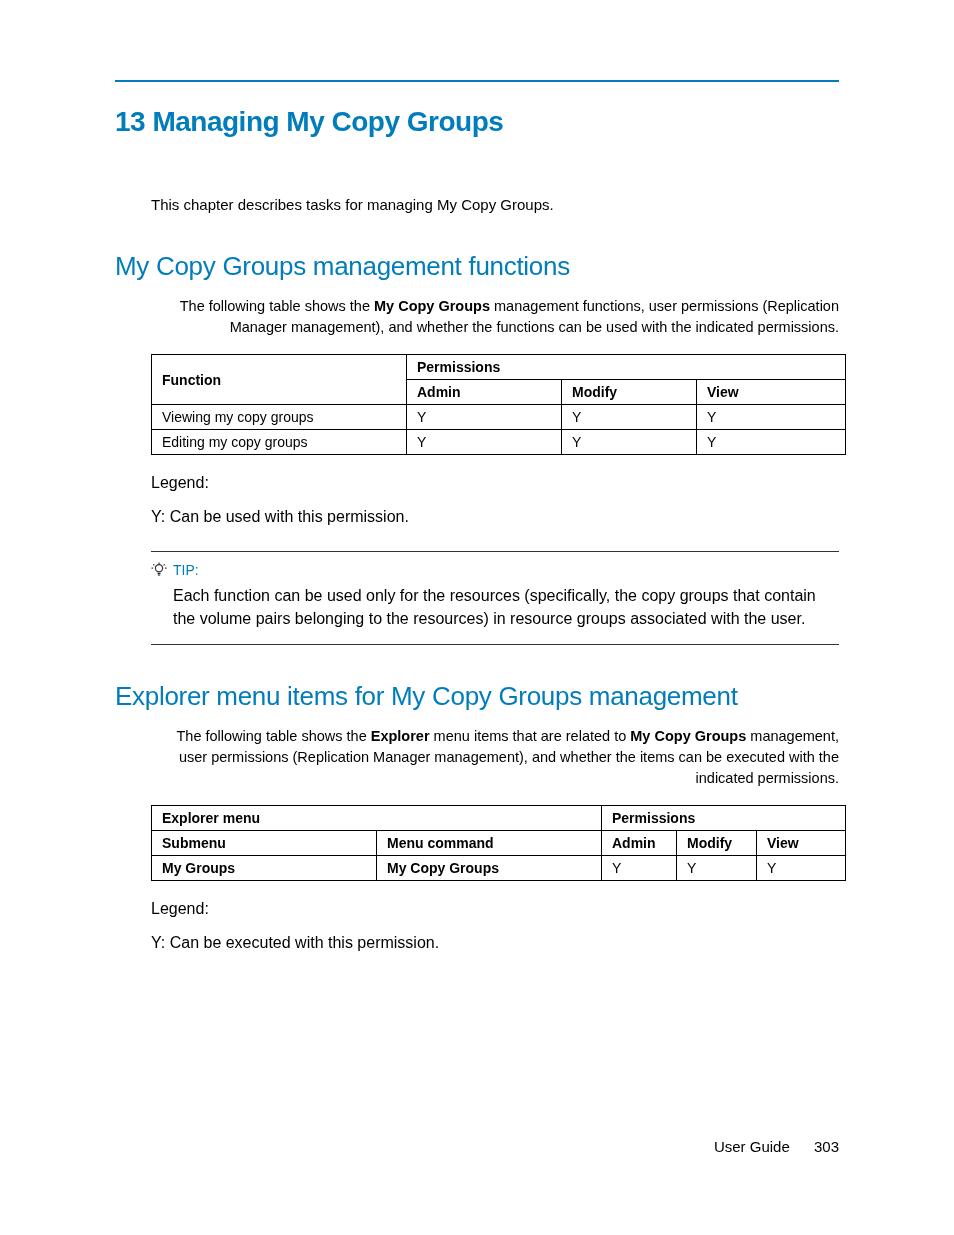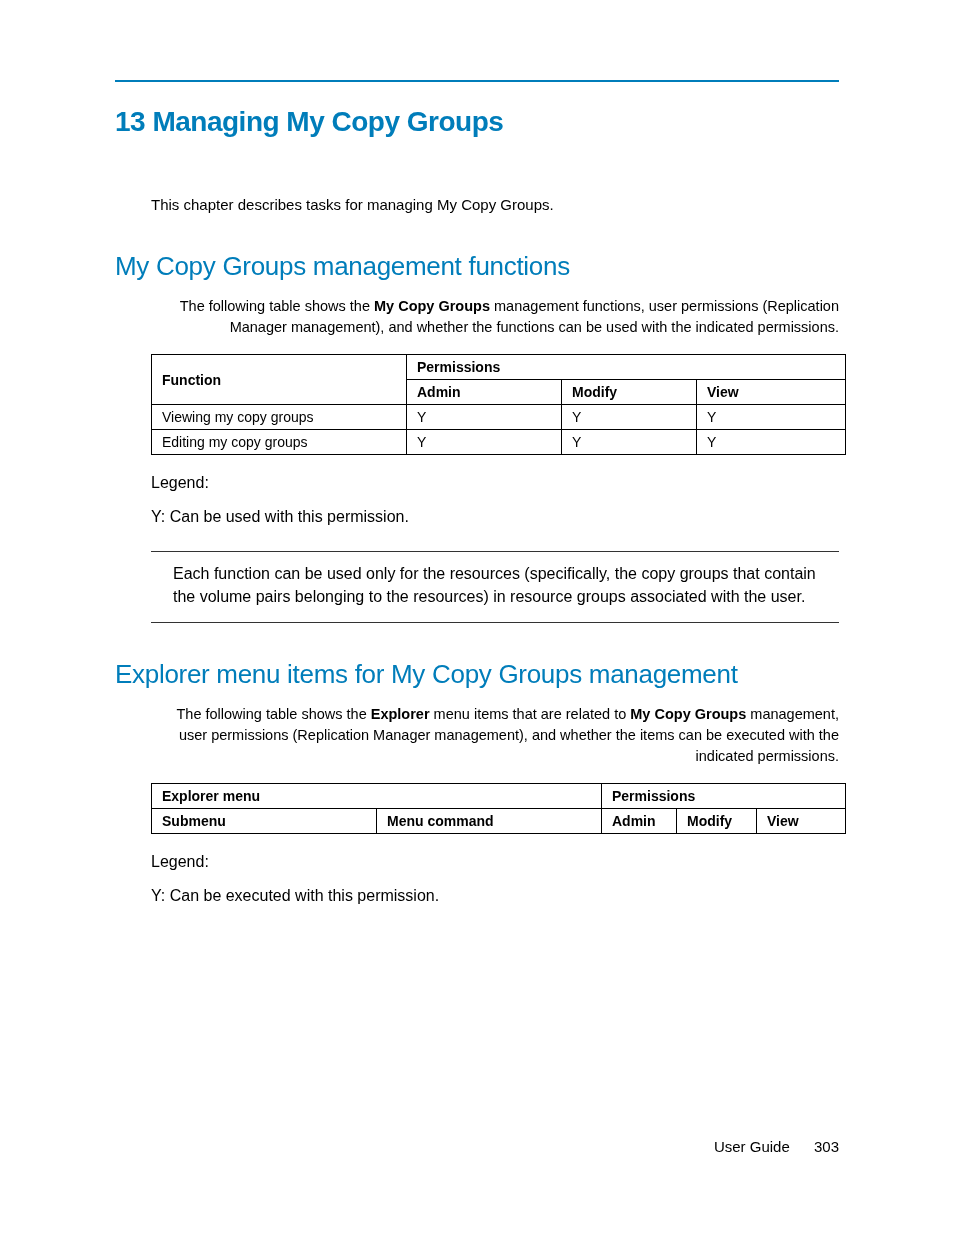--- a/index.html
+++ b/index.html
@@ -141,20 +141,35 @@
     <td>Y</td>
     <td>Y</td>
   </tr>
 </tbody>
   </table>
 
 <p class="legend">Legend:</p>
 <p class="legend">Y: Can be used with this permission.</p>
 
 <div class="tip-box">
+  <div class="tip-head">
+    <span class="tip-icon">
+      <svg viewBox="0 0 16 16" width="16" height="16" fill="none" stroke="#333" stroke-width="1.2">
+        <circle cx="8" cy="6.2" r="3.6"></circle>
+        <line x1="6.5" y1="11.5" x2="9.5" y2="11.5"></line>
+        <line x1="6.8" y1="13" x2="9.2" y2="13"></line>
+        <line x1="8" y1="0.5" x2="8" y2="2"></line>
+        <line x1="2.3" y1="2.3" x2="3.4" y2="3.4"></line>
+        <line x1="13.7" y1="2.3" x2="12.6" y2="3.4"></line>
+        <line x1="0.5" y1="6.2" x2="2" y2="6.2"></line>
+        <line x1="14" y1="6.2" x2="15.5" y2="6.2"></line>
+      </svg>
+    </span>
+    <span>TIP:</span>
+  </div>
   <p class="tip-body">Each function can be used only for the resources (specifically, the copy groups that contain the volume pairs belonging to the resources) in resource groups associated with the user.</p>
 </div>
 
 <h2>Explorer menu items for My Copy Groups management</h2>
 
 <p class="body-text">
   <span>The following table shows the </span><span class="bold">Explorer</span><span> menu items that are related to </span><span class="bold">My Copy Groups</span><span> management, user permissions (Replication Manager management), and whether the items can be executed with the indicated permissions.</span>
 </p>
 
 <table class="t2">
@@ -163,20 +178,27 @@
     <th colspan="2">Explorer menu</th>
     <th colspan="3">Permissions</th>
   </tr>
   <tr>
     <th style="width:225px">Submenu</th>
     <th style="width:225px">Menu command</th>
     <th style="width:75px">Admin</th>
     <th style="width:80px">Modify</th>
     <th>View</th>
   </tr>
+  <tr>
+    <th>My Groups</th>
+    <th>My Copy Groups</th>
+    <td>Y</td>
+    <td>Y</td>
+    <td>Y</td>
+  </tr>
 </tbody>
   </table>
 
 <p class="legend">Legend:</p>
 <p class="legend">Y: Can be executed with this permission.</p>
 
 <div class="footer">
   <span>User Guide</span>
   <span class="footer-page">303</span>
 </div>

